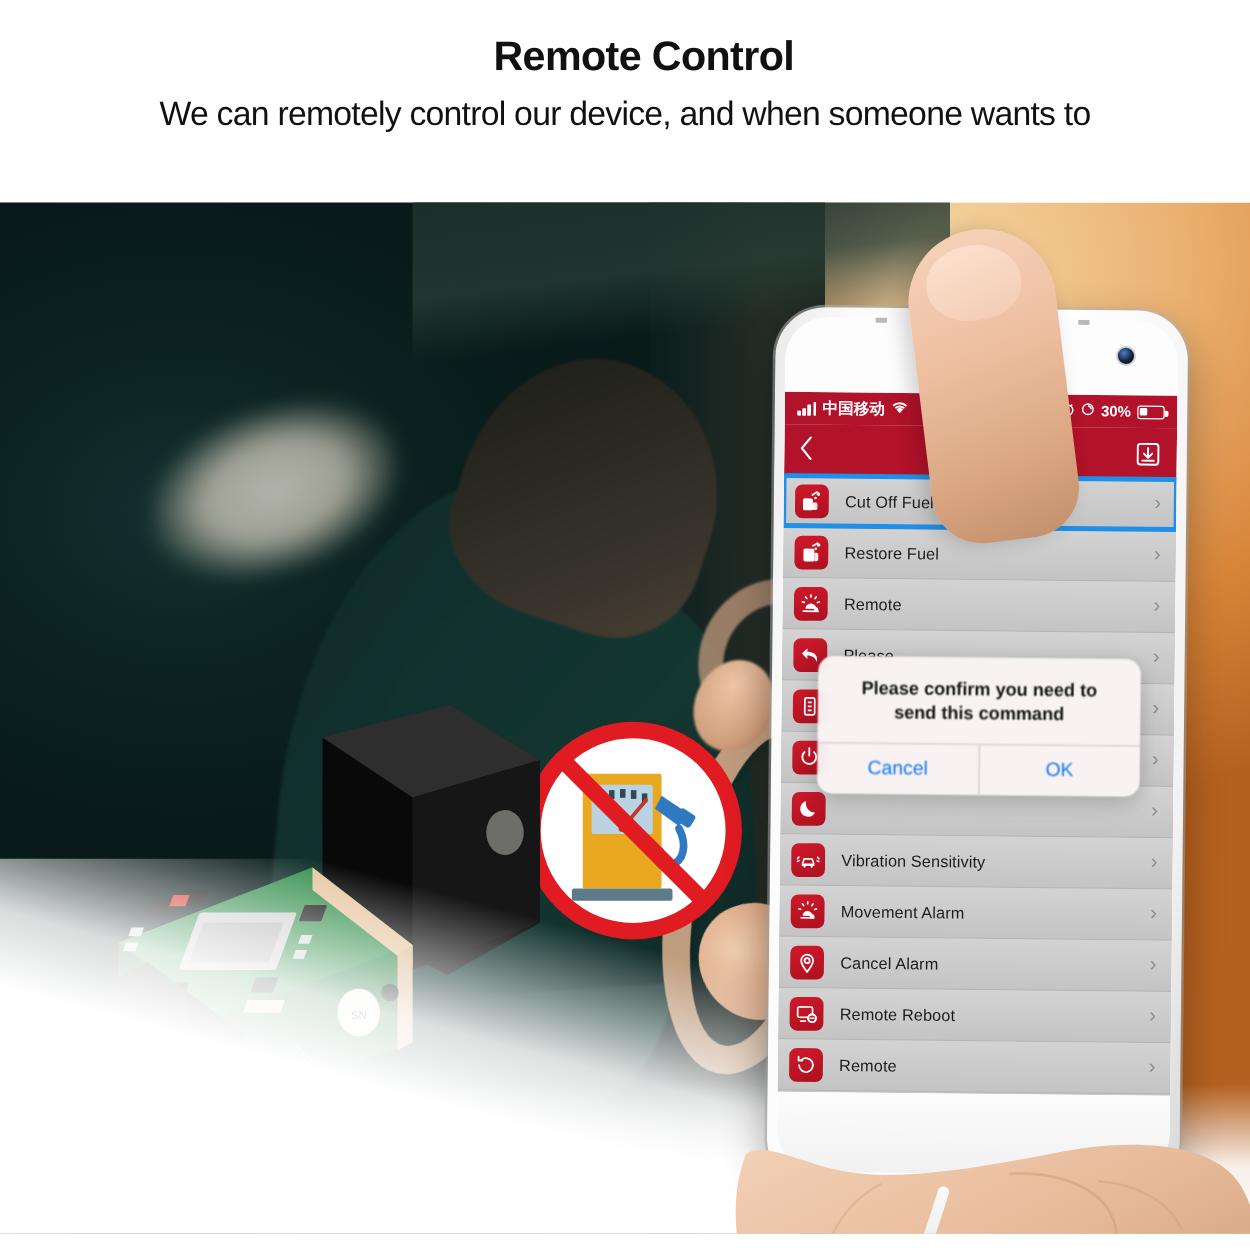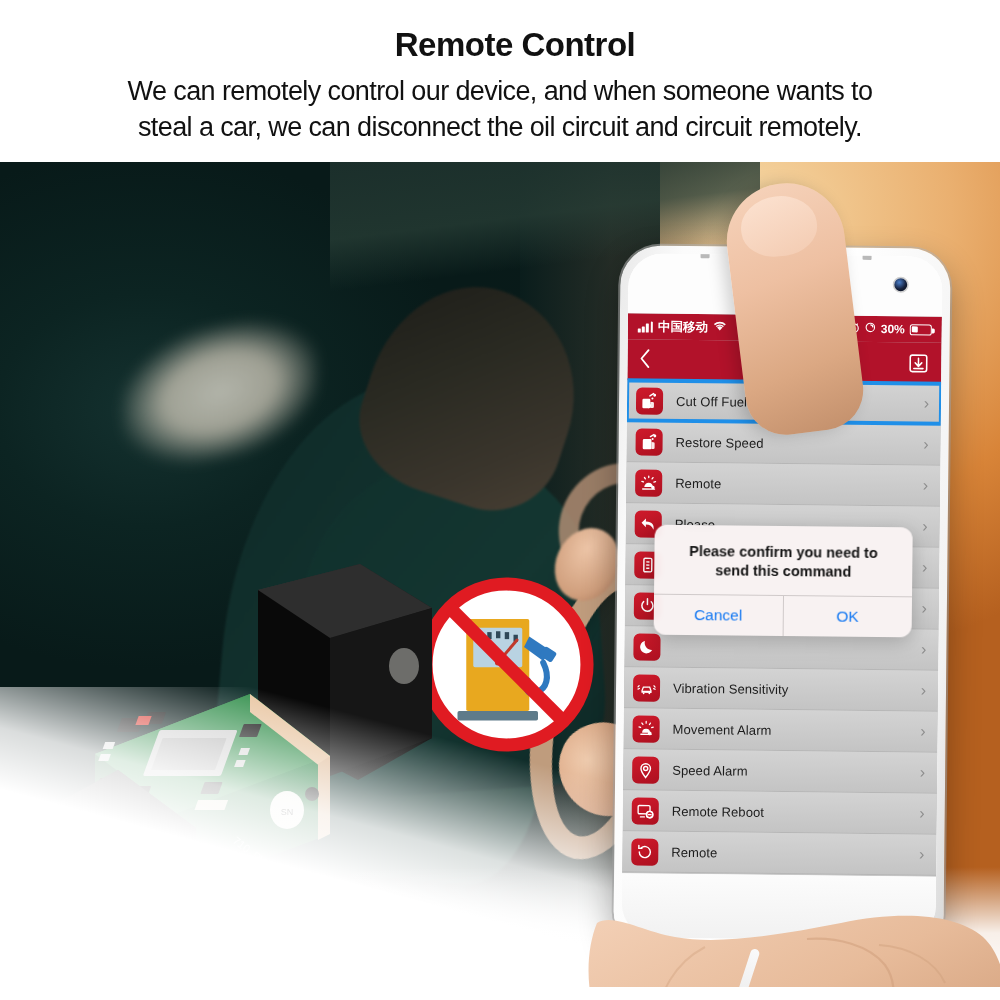--- a/index.html
+++ b/index.html
@@ -193,21 +193,20 @@
 </style>
 </head>
 <body>
 
 <div class="page">
 
   <div class="headerblock">
     <div class="h-title">Remote Control</div>
     <div class="h-sub">
       <div>We can remotely control our device, and when someone wants to</div>
-      <div>steal a car, we can disconnect the oil circuit and circuit remotely.</div>
     </div>
   </div>
 
   <div class="photo">
     <div class="bg-warm"></div>
     <div class="bg-dark"></div>
     <div class="bg-blend"></div>
     <div class="window-glow"></div>
     <div class="windshield"></div>
 
@@ -448,21 +447,21 @@
                 <svg viewBox="0 0 24 24">
                     <g fill="#fff">
                   <rect x="4" y="8" width="11" height="13" rx="1.6"></rect>
                   <path d="M15 12 h2.4 a1.6 1.6 0 0 1 1.6 1.6 V19 a1.6 1.6 0 0 1-1.6 1.6 H15 z" opacity=".9"></path>
                   <path d="M13.6 5 L18 2.4" stroke="#fff" stroke-width="1.8" stroke-linecap="round" fill="none"></path>
                   <circle cx="19.2" cy="4.2" r="1.8"></circle>
                       <circle cx="16.4" cy="8" r="1.3"></circle>
                 </g>
                   </svg>
               </span>
-              <span class="row-lb">Restore Speed</span>
+              <span class="row-lb">Restore Fuel</span>
               <span class="row-ch">›</span>
             </div>
 
             <div class="row">
               <span class="row-ic">
                 <svg viewBox="0 0 24 24">
                     <g fill="none" stroke="#fff" stroke-width="1.7" stroke-linecap="round">
                   <path d="M6.5 17 a5.5 5.5 0 0 1 11 0 z" fill="#fff" stroke="none"></path>
                   <path d="M4.5 19.5 h15"></path>
                   <path d="M12 3.2 V5 M6.6 5 L7.8 6.6 M17.4 5 L16.2 6.6 M3.4 10 L5.4 10.6 M20.6 10 L18.6 10.6"></path>
@@ -554,21 +553,21 @@
 
             <div class="row">
               <span class="row-ic">
                 <svg viewBox="0 0 24 24">
                     <g fill="none" stroke="#fff" stroke-width="1.8">
                   <path d="M12 21.4 C16.6 15.6 18 13 18 10 A6 6 0 1 0 6 10 C6 13 7.4 15.6 12 21.4 Z"></path>
                   <circle cx="12" cy="10" r="2.6"></circle>
                 </g>
                   </svg>
               </span>
-              <span class="row-lb">Speed Alarm</span>
+              <span class="row-lb">Cancel Alarm</span>
               <span class="row-ch">›</span>
             </div>
 
             <div class="row">
               <span class="row-ic">
                 <svg viewBox="0 0 24 24">
                     <g fill="none" stroke="#fff" stroke-width="1.7">
                   <rect x="3" y="5" width="15" height="10.5" rx="1.6"></rect>
                   <path d="M6 19.4 L11 19.4" stroke-linecap="round"></path>
                   <circle cx="17.6" cy="16.4" r="4" fill="#cf1a2b"></circle>

